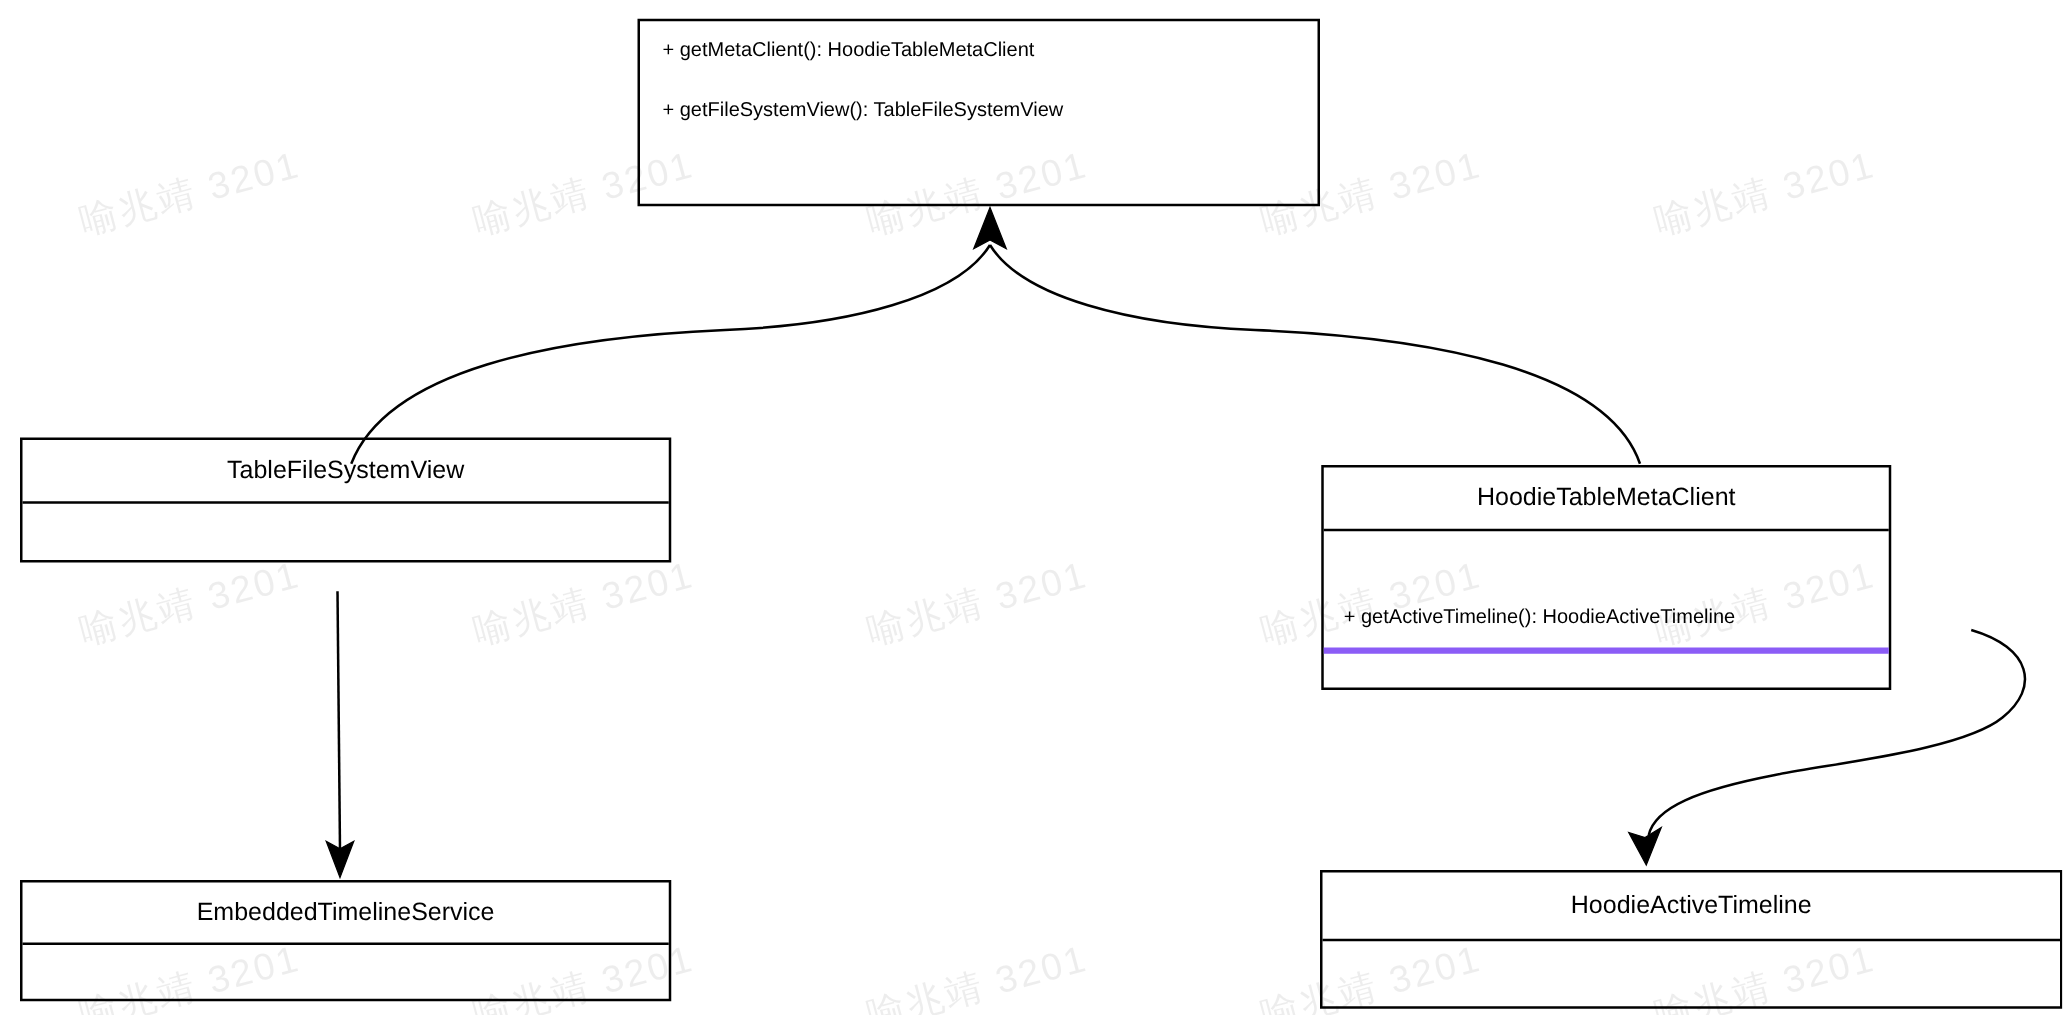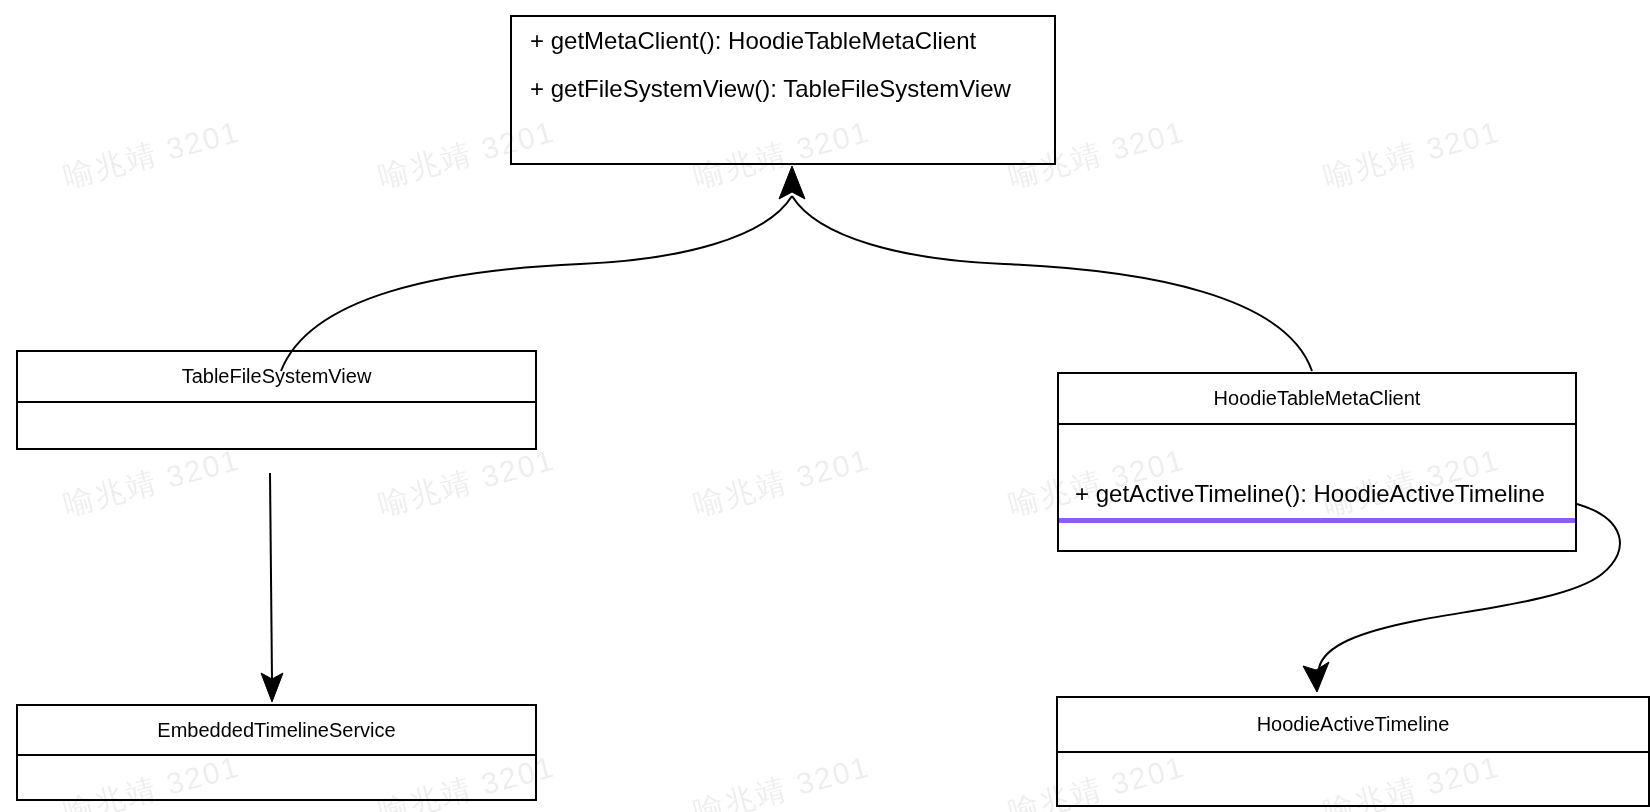--- a/index.html
+++ b/index.html
@@ -23,32 +23,32 @@
     box-sizing:border-box;
     z-index:1;
   }
   .uml-title{
     display:flex;align-items:center;justify-content:center;
     border-bottom:2px solid #000;
     font-size:20px;
     box-sizing:border-box;
   }
   .uml-method{
-    font-size:24px;
+    font-size:16px;
     box-sizing:border-box;
   }
   #box-hoodietable{left:510px;top:15px;width:546px;height:150px;}
   #box-hoodietable .uml-title{height:50px;}
   #box-hoodietable .uml-methods{display:flex;flex-direction:column;}
   #box-hoodietable .uml-method{height:48px;line-height:48px;padding-left:18px;white-space:nowrap;}
 
   #box-tablefilesystemview{left:16px;top:350px;width:521px;height:100px;}
   #box-tablefilesystemview .uml-title{height:51px;}
 
-  #box-hoodietablemetaclient{left:1057px;top:372px;width:520px;height:180px;}
+  #box-hoodietablemetaclient{left:1057px;top:372px;width:456px;height:180px;}
   #box-hoodietablemetaclient .uml-title{height:51px;}
   #box-hoodietablemetaclient .uml-method-1{
     height:54px;display:flex;align-items:center;
     padding-left:16px;border-bottom:5px solid #8b5cf6;white-space:nowrap;margin-top:44px;
   }
   #box-hoodietablemetaclient .uml-method-2{
     padding:8px 14px 0 16px;line-height:27px;
   }
 
   #box-embeddedtimelineservice{left:16px;top:704px;width:521px;height:97px;text-align:right;}

